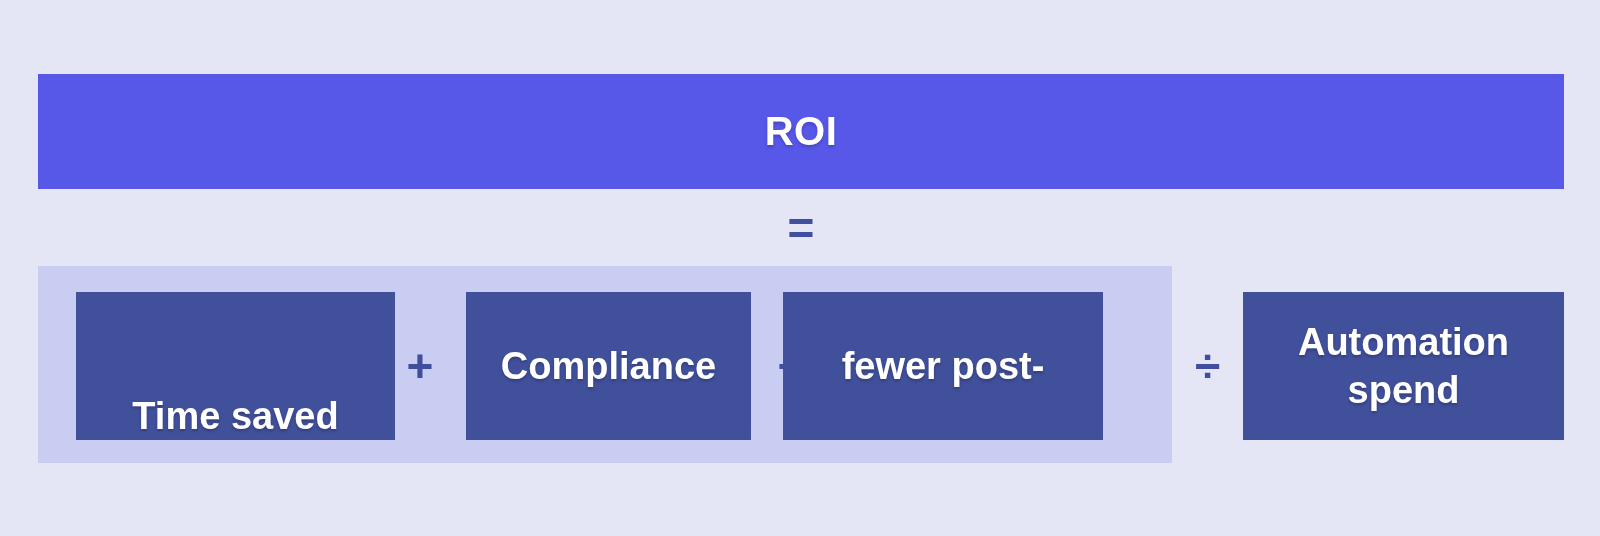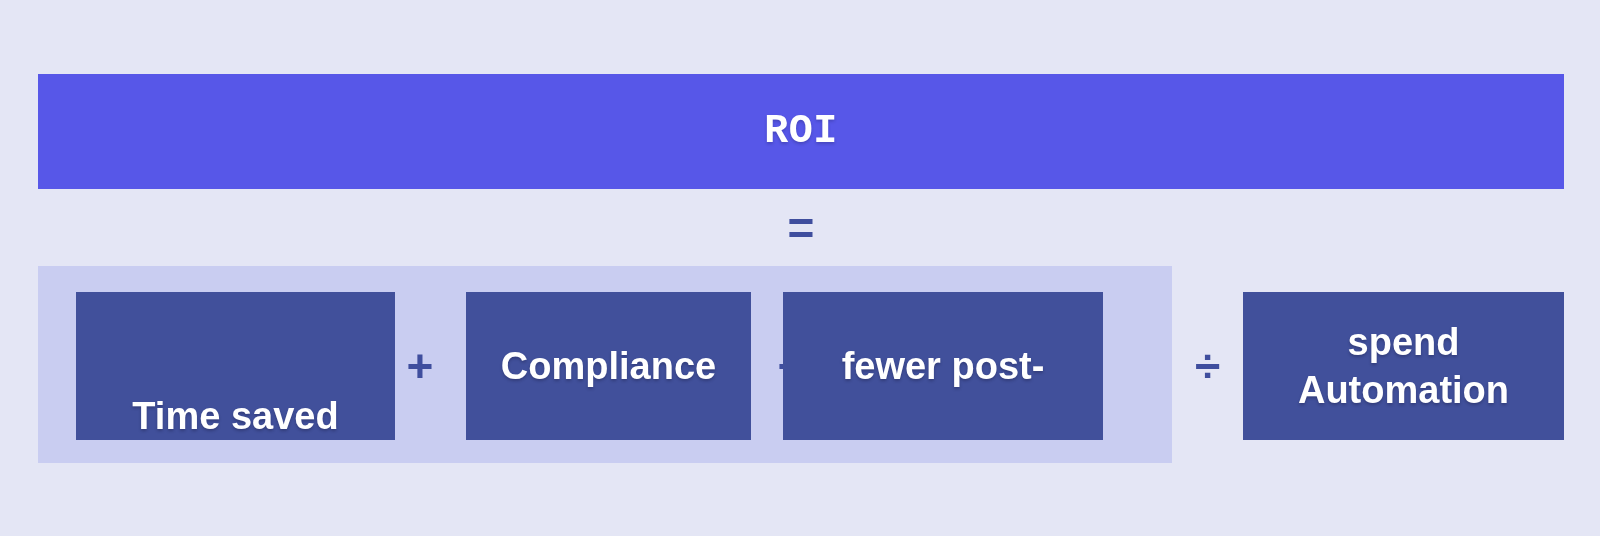--- a/index.html
+++ b/index.html
@@ -13,21 +13,20 @@
 
   .header-bar{
     left:38px;top:74px;width:1526px;height:115px;
     background:var(--header,#5757e8);
     display:flex;align-items:center;justify-content:center;
   }
   .header-title{
     color:#fff;font-size:40px;font-weight:bold;
     letter-spacing:.5px;
     text-shadow:0 2px 3px rgba(25,25,70,.25);
-    font-family:Liberation Mono, monospace;
   }
 
   .equals-row{
     left:38px;top:189px;width:1526px;height:77px;
     display:flex;align-items:center;justify-content:center;
   }
   .operator{
     color:var(--operator,#3f4e9e);
     font-size:46px;font-weight:bold;line-height:1;
   }
@@ -99,16 +98,16 @@
     <span>fewer post-</span>
   </div>
 </div>
 
 <div class="abs op-slot divide-slot">
   <div class="operator">÷</div>
 </div>
 
 <div class="abs term-box box-4">
   <div class="box-label">
+    <span>Automation</span>
     <span>spend</span>
-    <span>Automation</span>
   </div>
 </div>
 
 </body></html>

